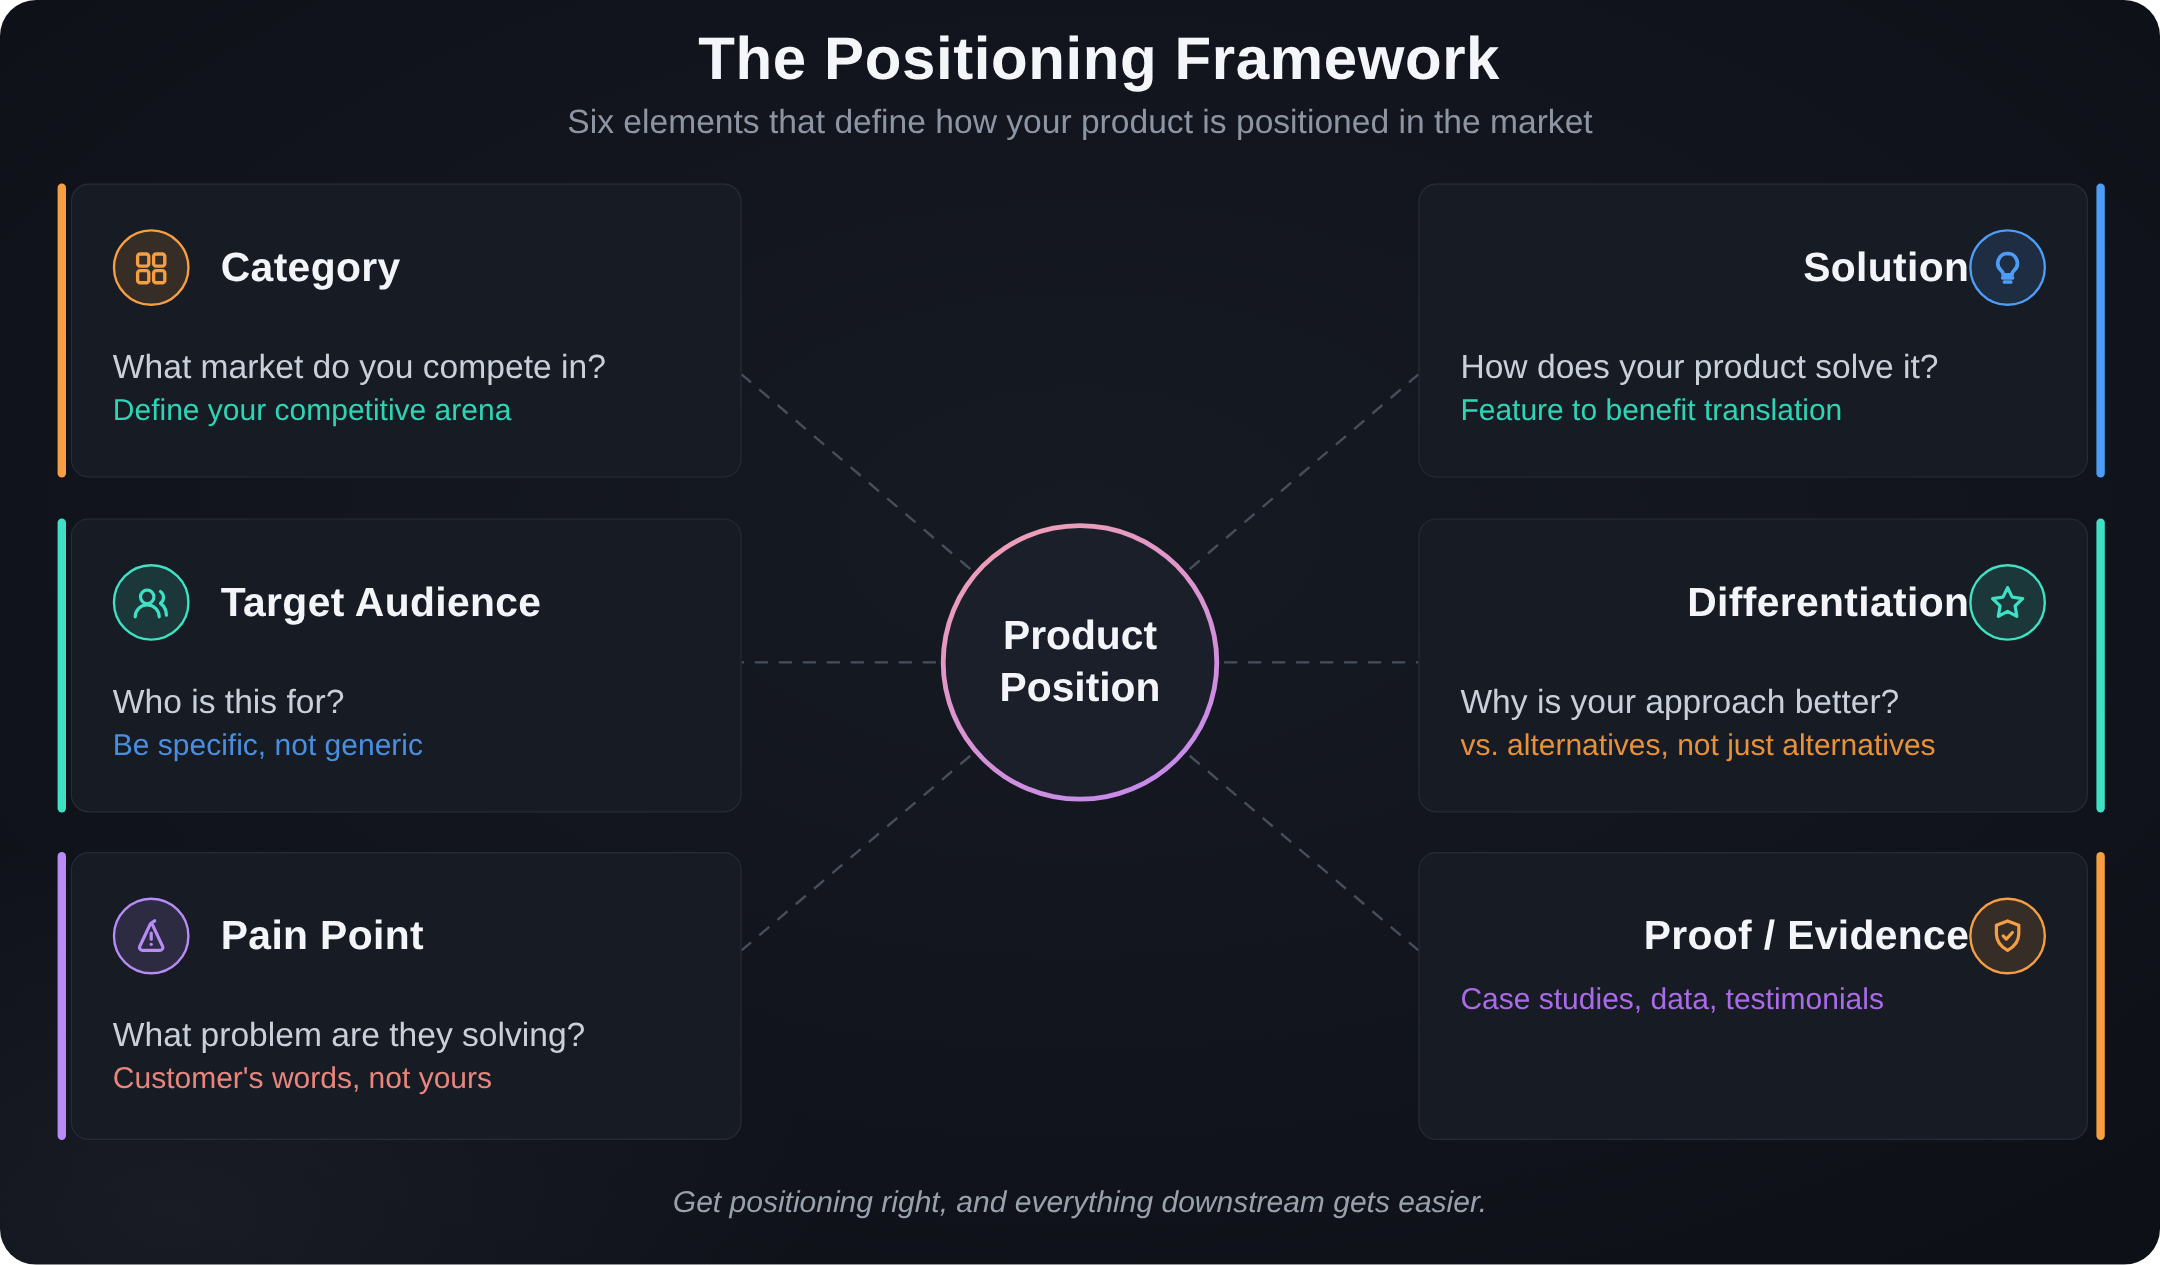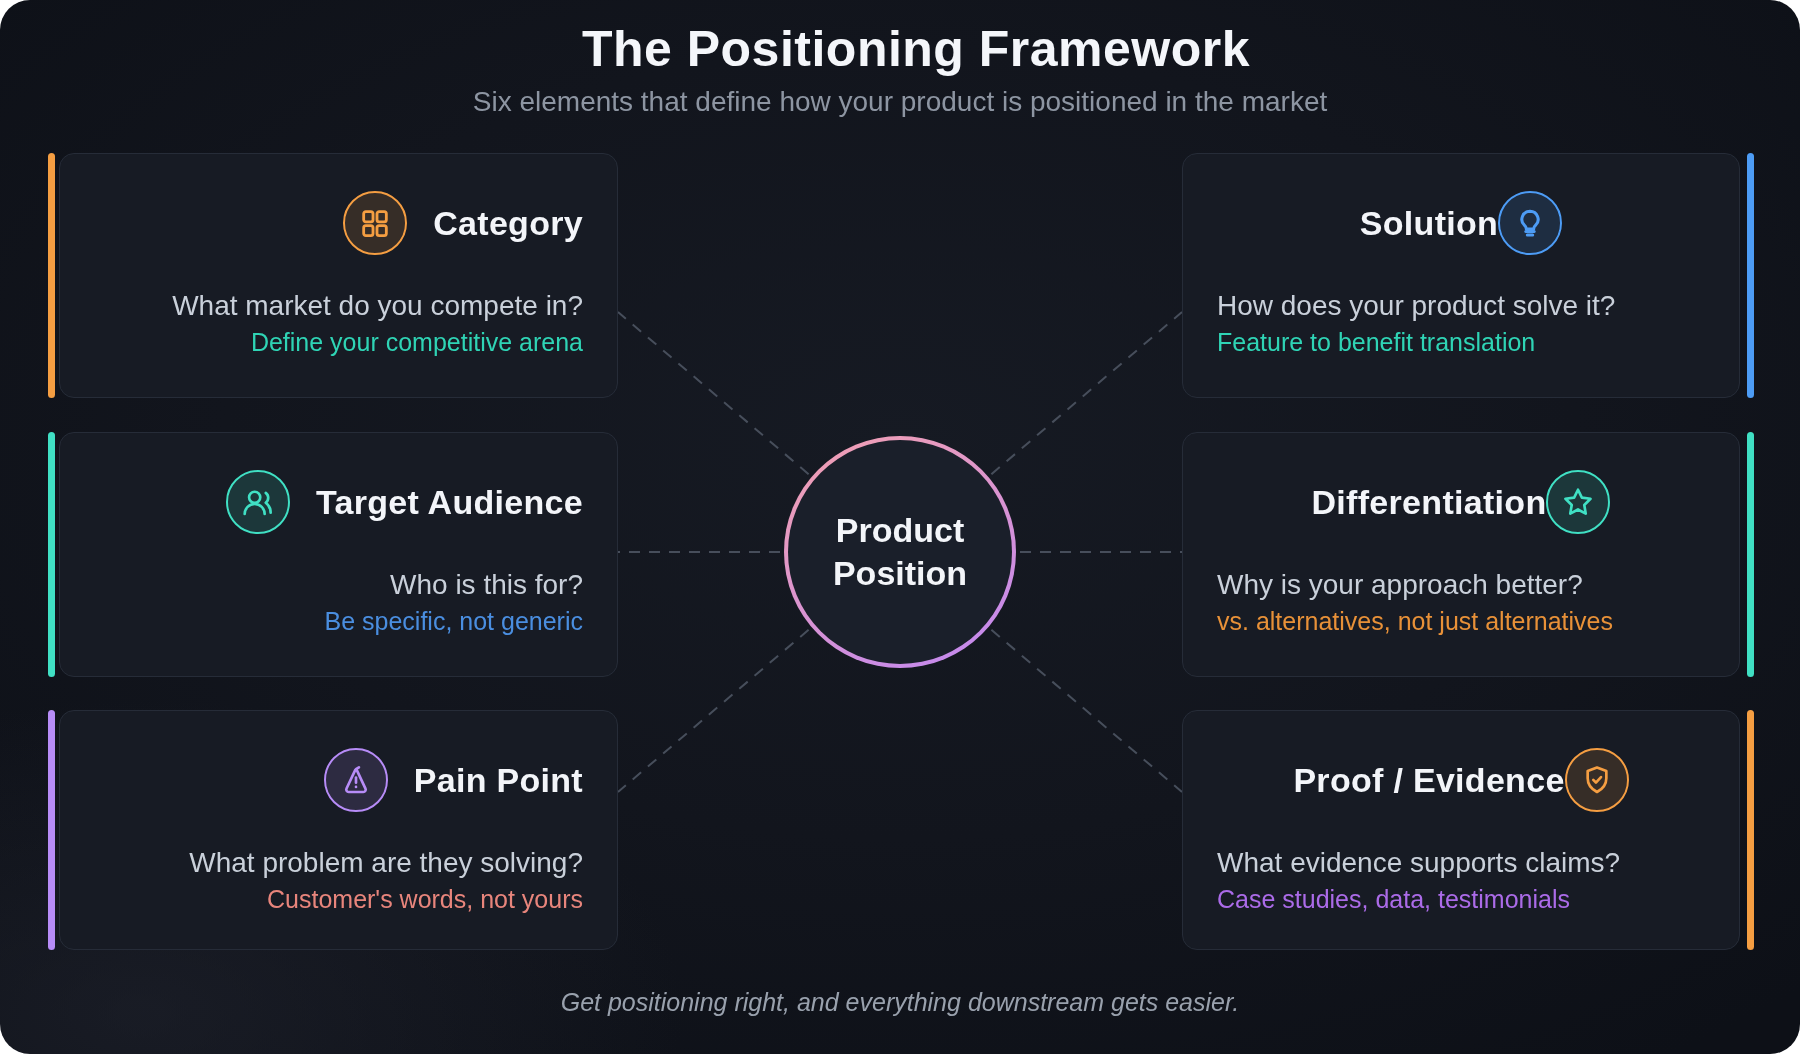--- a/index.html
+++ b/index.html
@@ -23,25 +23,25 @@
   .card{position:absolute;width:572px;height:245px;}
   .card .bar{position:absolute;top:0;bottom:0;width:7px;border-radius:4px;background:var(--accent);}
   .card.left .bar{left:2px;}
   .card.right .bar{right:0;}
   .card .surface{
     position:absolute;top:0;bottom:0;background:#171b24;
     border:1px solid #262c38;border-radius:15px;
     padding:36px 34px 0 34px;box-sizing:border-box;
     display:flex;flex-direction:column;
   }
-  .card.left .surface{left:13px;right:0;align-items:flex-end;}
+  .card.left .surface{left:13px;right:0;}
   .card.right .surface{left:0;right:14px;}
   .head{display:flex;align-items:center;height:66px;}
   .card.left .head{gap:26px;}
-  .card.right .head{justify-content:center;}
+  .card.right .head{justify-content:flex-end;}
   .iconwrap{position:relative;flex:0 0 auto;width:64px;height:64px;border-radius:50%;
     border:2px solid var(--accent);color:var(--accent);
     display:flex;align-items:center;justify-content:center;box-sizing:border-box;}
   .iconwrap .tint{position:absolute;inset:0;border-radius:50%;background:var(--accent);opacity:.14;}
   .iconwrap svg{position:relative;width:32px;height:32px;}
   .card-title{margin:0;font-size:34px;font-weight:700;color:#f3f5f9;letter-spacing:.3px;}
   .question{margin:34px 0 0 0;font-size:28px;font-weight:400;color:#c9d0da;}
   .note{margin:6px 0 0 0;font-size:25px;font-weight:400;color:var(--note);}
   
   .center{position:absolute;left:784px;top:436px;width:232px;height:232px;border-radius:50%;
@@ -172,21 +172,20 @@
       <div class="head">
         <h2 class="card-title">Proof / Evidence</h2>
         <span class="iconwrap">
             <span class="tint"></span>
           <svg viewBox="0 0 24 24" fill="none" stroke="currentColor" stroke-width="2" stroke-linecap="round" stroke-linejoin="round">
             <path d="M12 2.6l7 2.7v5.3c0 4.8-3 8.2-7 10.4-4-2.2-7-5.6-7-10.4V5.3z"></path>
             <path d="m9.2 11.9 2 2 3.8-4.1"></path>
           </svg>
         </span>
       </div>
-      <p class="question">What evidence supports claims?</p>
       <p class="note">Case studies, data, testimonials</p>
     </div>
   </section>
 
   <div class="center" style="--g1: #f09fb4; --g2: #c489ee;">
     <div class="inner">
       <span>Product</span>
       <span>Position</span>
     </div>
   </div>

